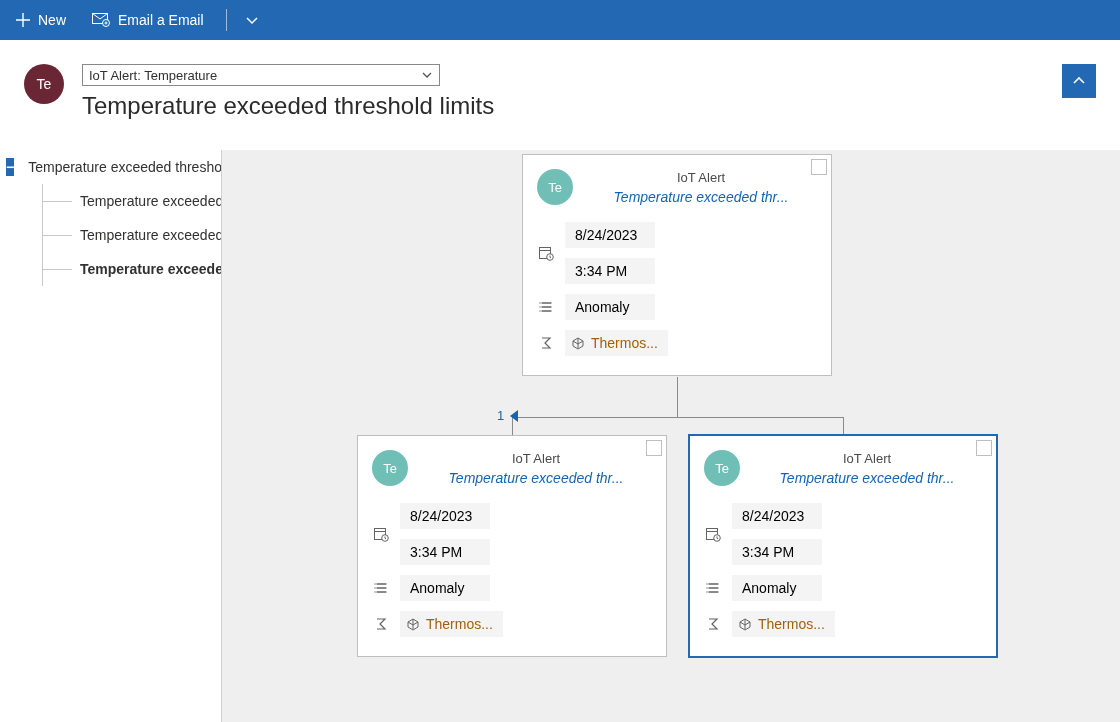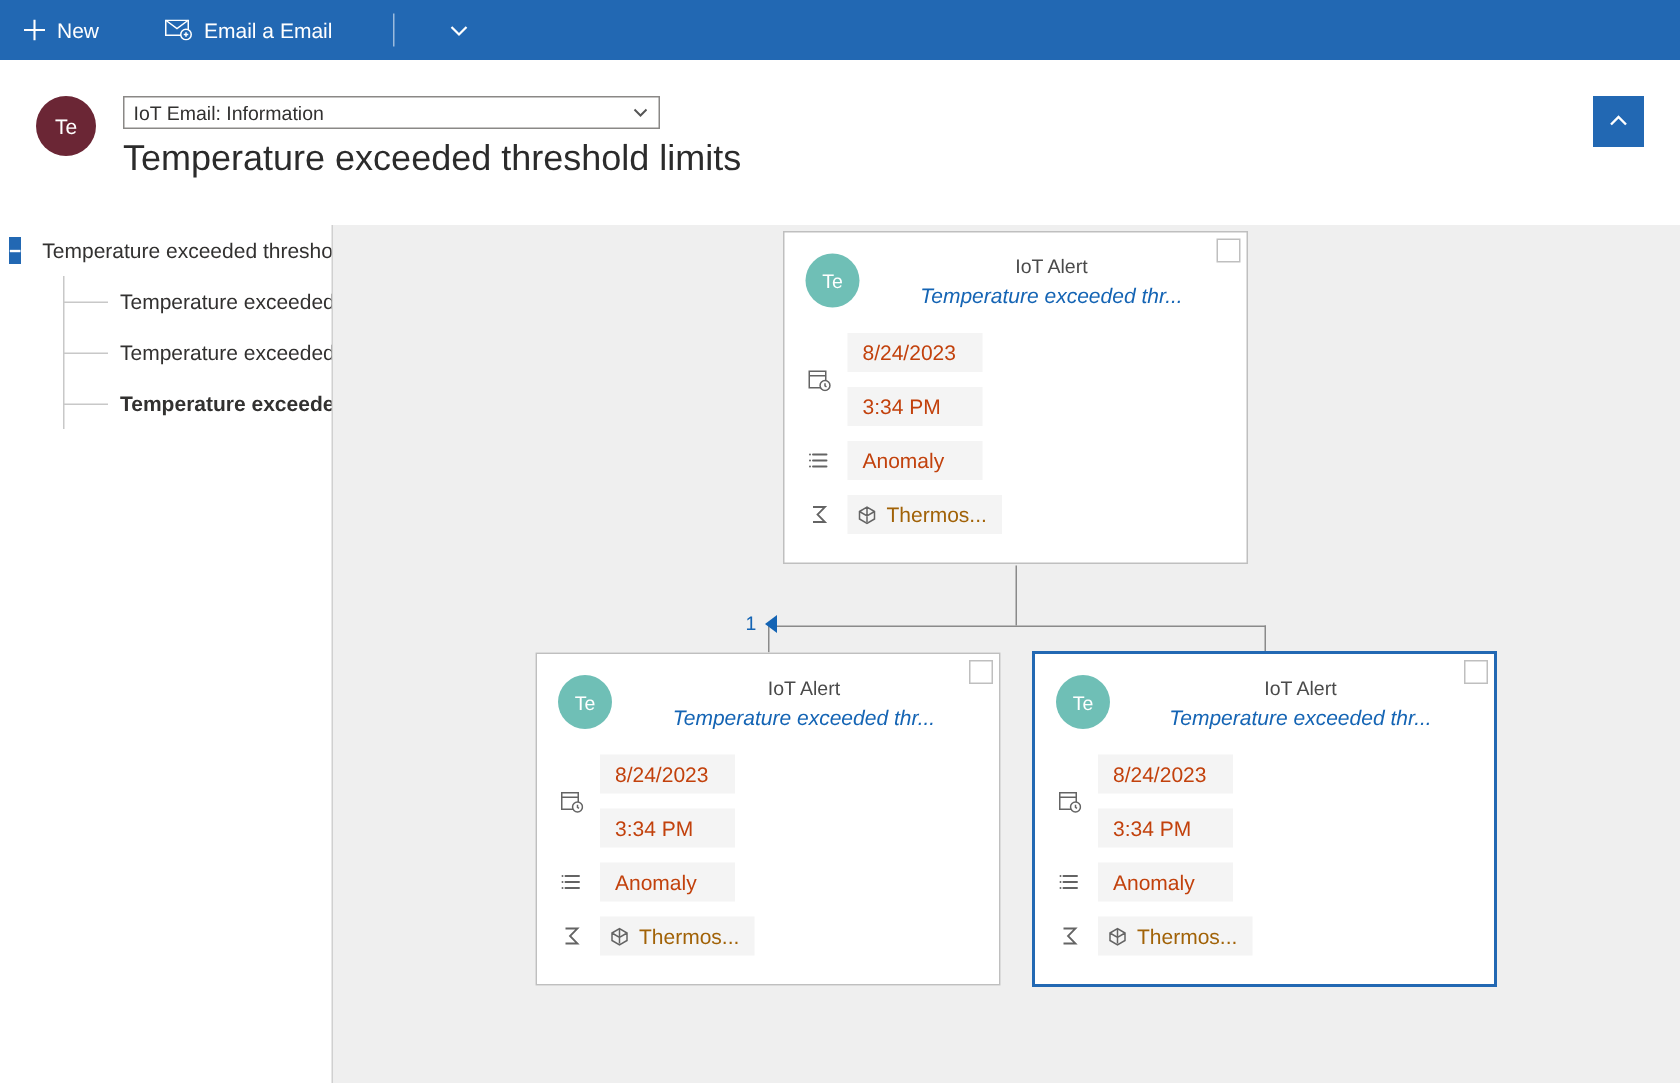--- a/index.html
+++ b/index.html
@@ -1,18 +1,18 @@
 <!DOCTYPE html>
 <html><head>
 <meta charset="utf-8">
 <style>
   * { box-sizing: border-box; }
   html, body { margin:0; padding:0; width:1120px; height:722px; font-family:"Segoe UI", Arial, sans-serif; font-size:14px; color:#323130; background:#fff; overflow:hidden;}
   
-  .cmdbar { background:#2268b3; height:40px; display:flex; align-items:center; color:#fff; padding:0 10px; gap:32px;}
+  .cmdbar { background:#2268b3; height:40px; display:flex; align-items:center; color:#fff; padding:0 10px; gap:14px;}
   .cmdbar .cmd { display:flex; align-items:center; gap:8px; cursor:pointer; padding:4px 6px;}
   .cmdbar .vsep { width:1px; height:22px; background:rgba(255,255,255,0.55); margin:0 2px;}
   .cmdbar svg { display:block; }
 
   
   .page-header { display:flex; align-items:flex-start; padding:24px 24px 0 24px; position:relative;}
   .page-header .avatar { width:40px; height:40px; border-radius:50%; background:#6b2635; color:#fff; display:flex; align-items:center; justify-content:center; font-size:14px; margin-right:18px;}
   .hdr-right { flex:1; }
   .form-select { width:358px; height:22px; border:1px solid #8a8886; display:flex; align-items:center; padding:0 6px; font-size:13px; justify-content:space-between; cursor:pointer; margin-bottom:6px;}
   .form-select .chev { }
@@ -39,21 +39,21 @@
   .card.selected { border:2px solid #2268b3;}
   .card-header { display:flex; align-items:center; padding:14px 14px 8px 14px; position:relative;}
   .card-checkbox { position:absolute; top:4px; right:4px; width:16px; height:16px; border:1px solid #bfbfbf; background:#fff; cursor:pointer;}
   .card-avatar { width:36px; height:36px; border-radius:50%; background:#6fbfb6; color:#fff; display:flex; align-items:center; justify-content:center; font-size:13px; margin-right:12px;}
   .card-titles { flex:1; text-align:center;}
   .card-type { font-size:13px; color:#4a4a4a; margin-bottom:4px;}
   .card-link { color:#1464b4; font-size:14px; white-space:nowrap; overflow:hidden; text-overflow:ellipsis; cursor:pointer;font-style:italic;}
   .card-body { padding:4px 14px 14px 14px;}
   .card-row { display:flex; align-items:center; height:36px; gap:10px;}
   .card-row .ricon { width:18px; display:flex; justify-content:center; color:#646464;}
-  .card-field { background:#f4f4f4; height:26px; display:flex; align-items:center; padding:0 10px; min-width:90px; color:#c2410c;}
+  .card-field { background:#f4f4f4; height:26px; display:flex; align-items:center; padding:0 10px; min-width:90px; color:#000000;}
   .card-field.link { color:#a16207; cursor:pointer; padding-left:6px;}
   .card-field.link svg { margin-right:6px;}
 
   
   .conn { position:absolute; background:#8a8a8a;}
   .count-indicator { position:absolute; display:flex; align-items:center; gap:6px; color:#1464b4; font-size:13px;}
   .count-indicator .tri { width:0; height:0; border-top:6px solid transparent; border-bottom:6px solid transparent; border-right:8px solid #1464b4; cursor:pointer;}
 
 </style>
 </head>
@@ -82,21 +82,21 @@
       </svg>
   </div>
 </div>
 
 <div class="page-header">
   <div class="avatar">
     <span>Te</span>
   </div>
   <div class="hdr-right">
     <div class="form-select">
-      <span>IoT Email: Information</span>
+      <span>IoT Alert: Temperature</span>
       <svg class="chev" width="12" height="12" viewBox="0 0 12 12">
           <path d="M2 4l4 4 4-4" fill="none" stroke="#555" stroke-width="1.3"></path>
         </svg>
     </div>
     <div class="page-title">Temperature exceeded threshold limits</div>
   </div>
   <div class="collapse-btn">
     <svg width="16" height="16" viewBox="0 0 16 16">
         <path d="M3 10l5-5 5 5" fill="none" stroke="#fff" stroke-width="1.6"></path>
       </svg>

